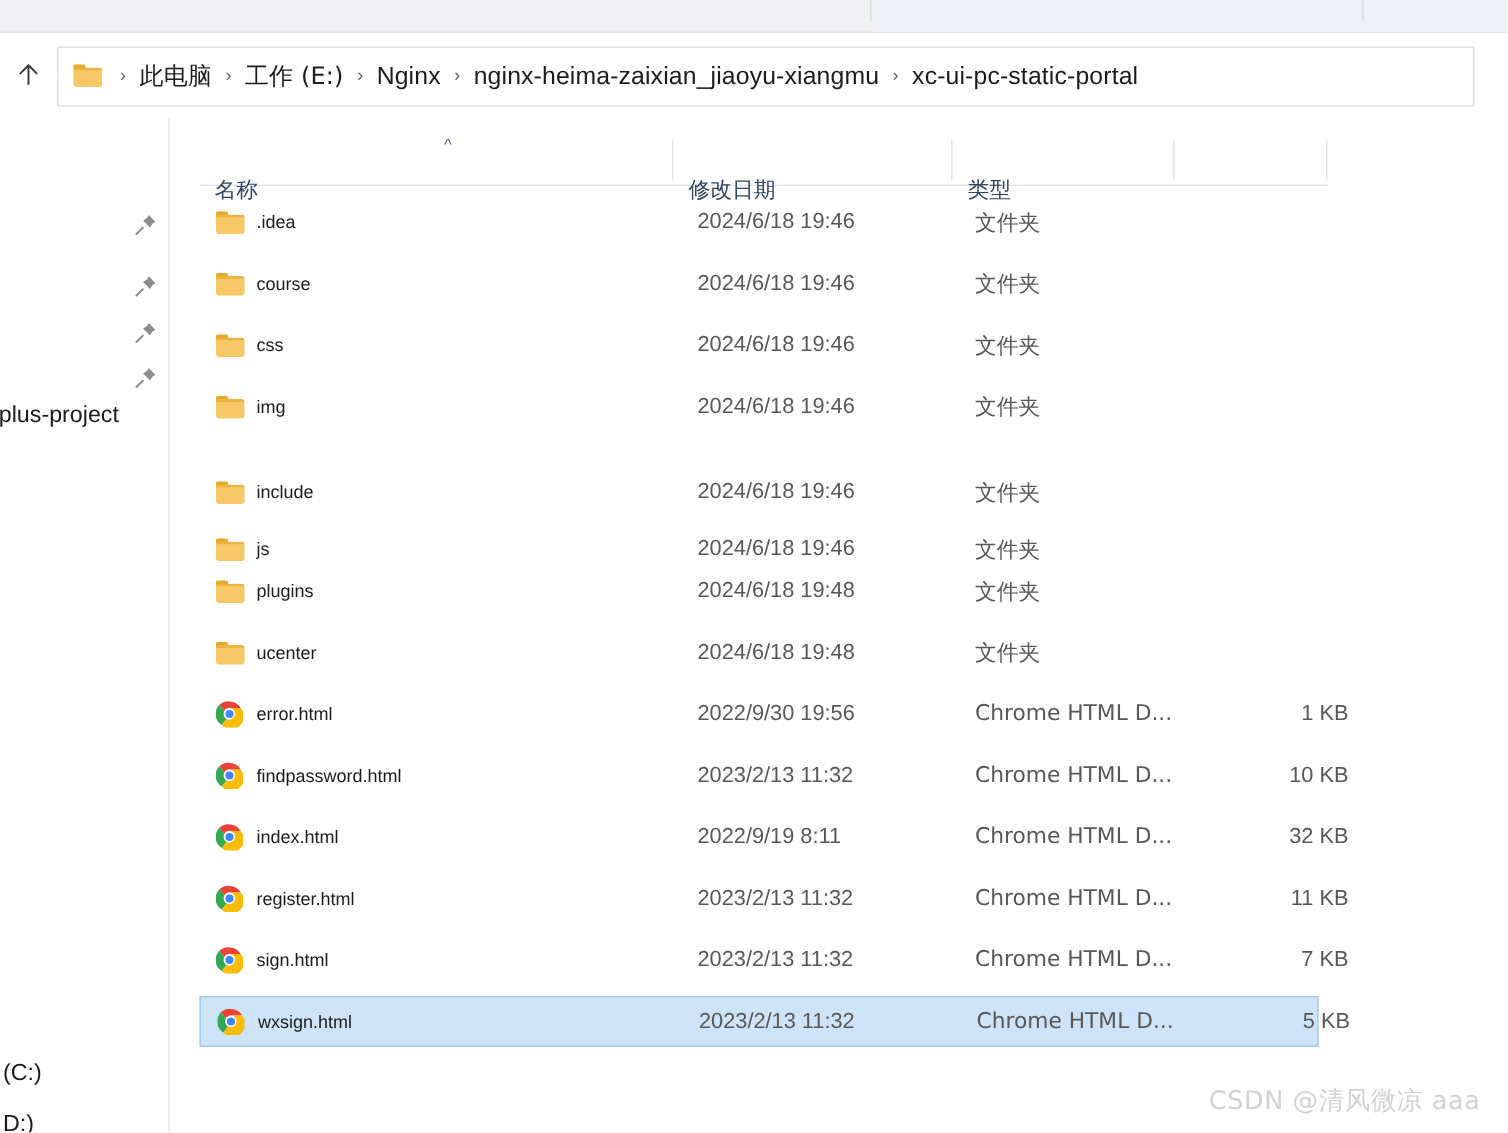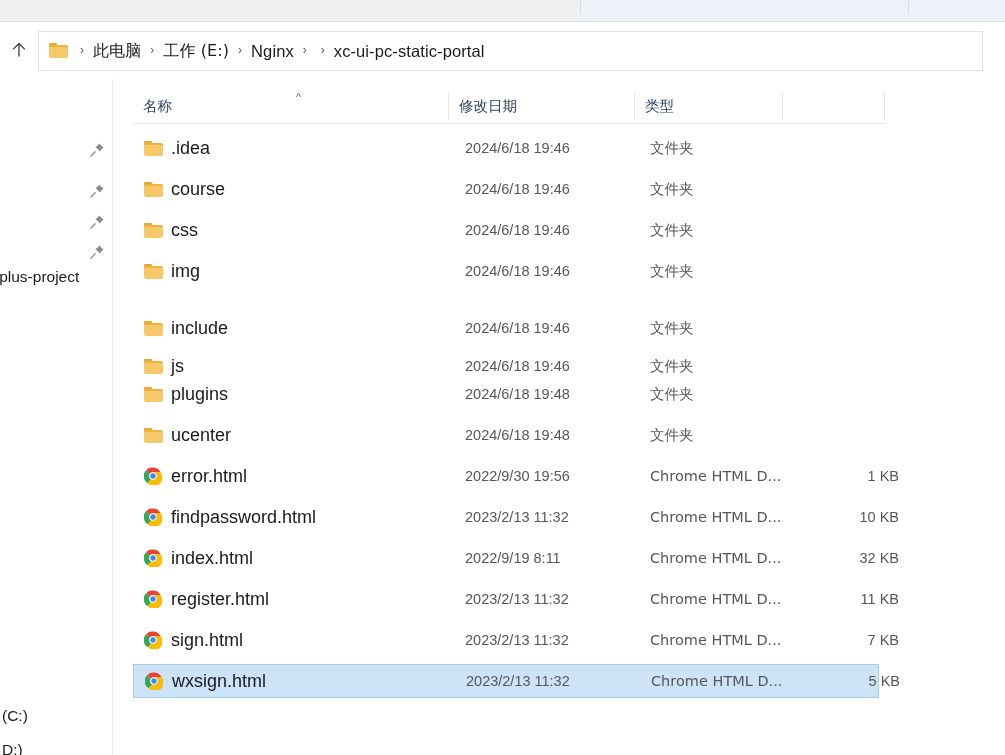--- a/index.html
+++ b/index.html
@@ -101,23 +101,23 @@
 
   
   .col-headers {
     position: absolute;
     left: 133px; top: 89px;
     width: 752px; height: 35px;
     border-bottom: 1px solid #e6e6e8;
   }
   .col-h {
     position: absolute;
-    top: 0; height: 35px;
+    top: 12px; height: 35px;
     display: flex;
-    align-items: center;
+    align-items: flex-end;
     font-size: 14.5px;
     color: #30455e;
     font-family: "DejaVu Sans", "Liberation Sans", sans-serif;
     padding-left: 10px;
     white-space: nowrap;
   }
   .col-sep {
     position: absolute;
     top: 4px;
     width: 1px; height: 27px;
@@ -179,21 +179,21 @@
   }
   .fr-icon {
     position: absolute;
     left: 10px;
     width: 20px; height: 20px;
     display: flex; align-items: center; justify-content: center;
   }
   .fr-name {
     position: absolute;
     left: 38px;
-    font-size: 18px;
+    font-size: 12px;
     color: #1b1b1b;
     white-space: nowrap;
   }
   .fr-date {
     position: absolute;
     left: 332px;
     font-size: 14.5px;
     color: #575757;
     white-space: nowrap;
   }
@@ -303,20 +303,21 @@
       <span class="crumb-sep">›</span>
       <span class="crumb cn">此电脑</span>
 
       <span class="crumb-sep">›</span>
       <span class="crumb cn">工作 (E:)</span>
 
       <span class="crumb-sep">›</span>
       <span class="crumb">Nginx</span>
 
       <span class="crumb-sep">›</span>
+      <span class="crumb">nginx-heima-zaixian_jiaoyu-xiangmu</span>
 
       <span class="crumb-sep">›</span>
       <span class="crumb">xc-ui-pc-static-portal</span>
     </div>
   </div>
 
   <div class="col-headers">
     <div class="col-h" style="left:0px; width:315px;">
       <span>名称</span>
     </div>
@@ -573,14 +574,15 @@
         </svg>
       </span>
       <span class="fr-name">wxsign.html</span>
       <span class="fr-date">2023/2/13 11:32</span>
       <span class="fr-type">Chrome HTML D...</span>
       <span class="fr-size">5 KB</span>
     </div>
 
   </div>
 
+  <div class="watermark">CSDN @清风微凉 aaa</div>
 
 </div>
 
 </body></html>

